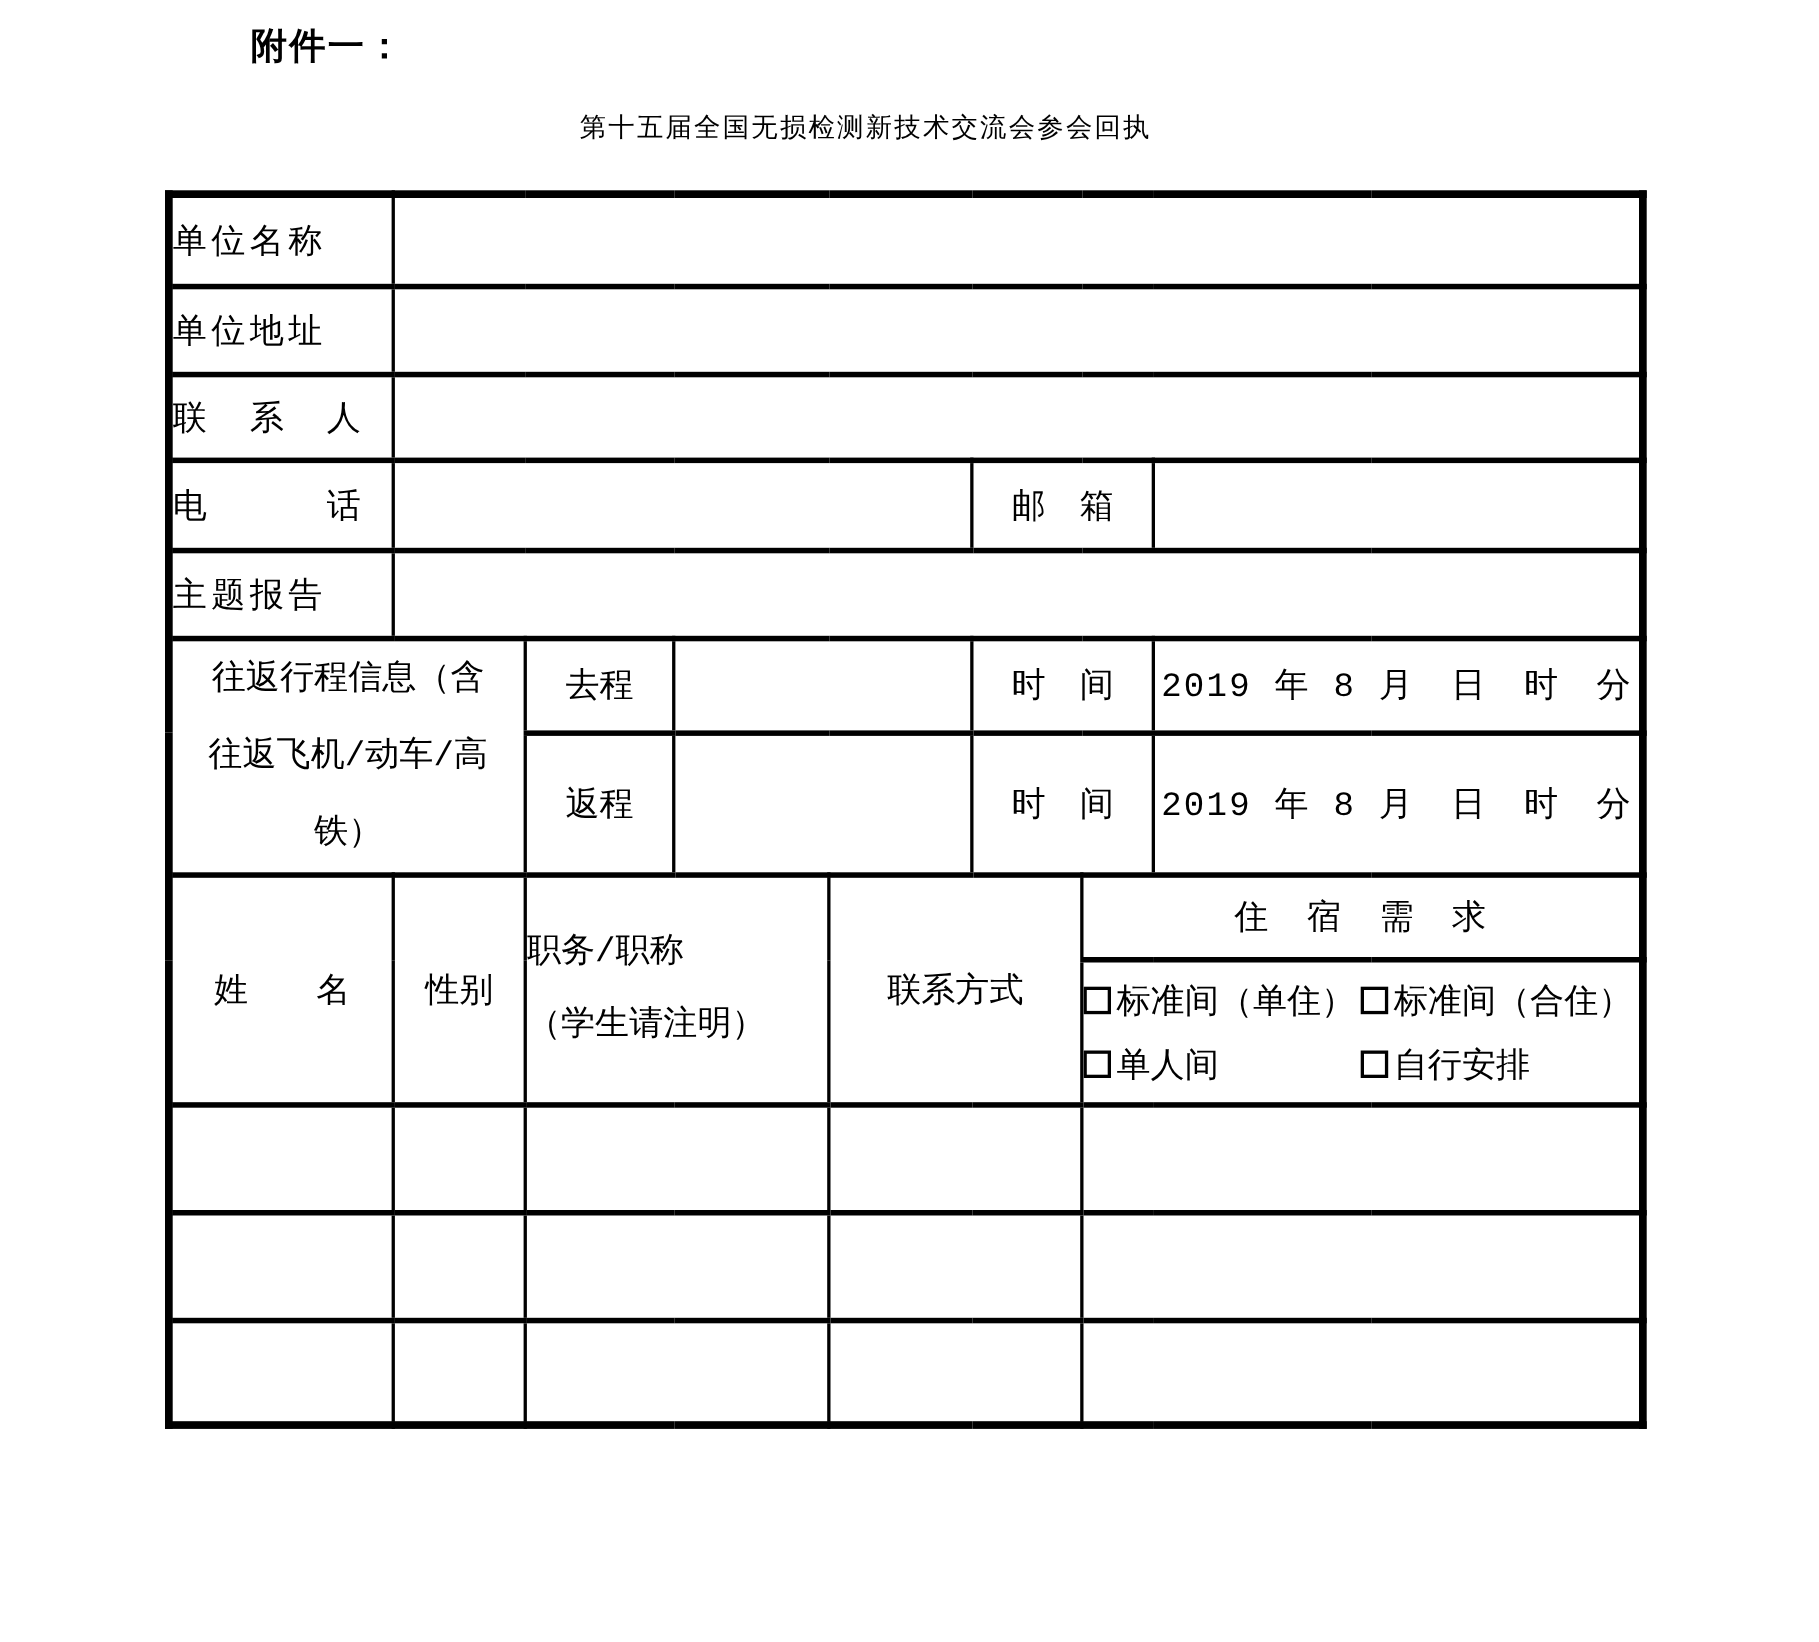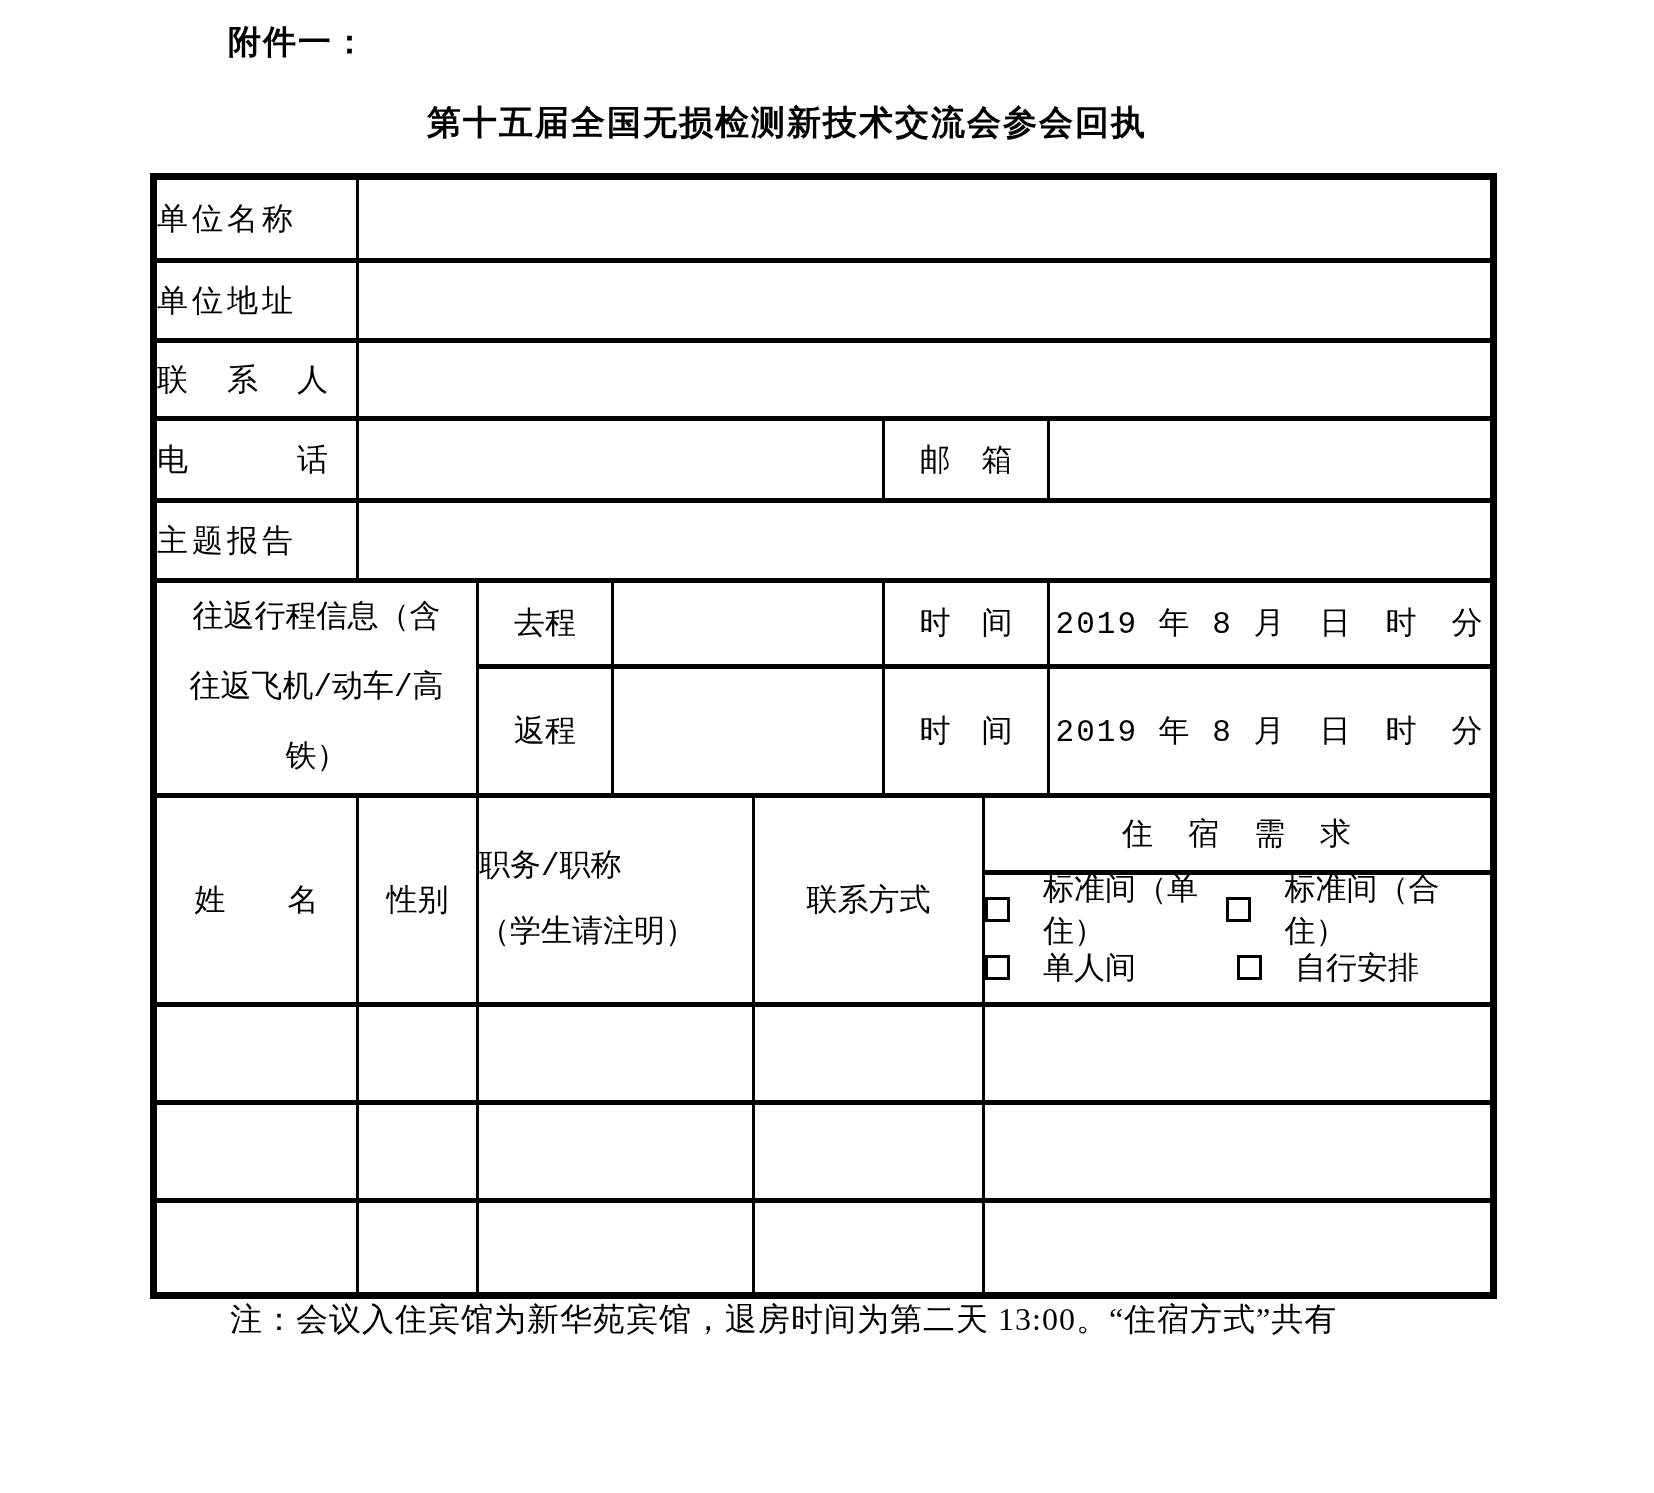--- a/index.html
+++ b/index.html
@@ -7,21 +7,21 @@
     width: 1654px; height: 1493px; position: relative;
     font-family: "Liberation Serif", "DejaVu Serif", serif;
     color: #000;
   }
   .attachment {
     position: absolute; left: 228px; top: 20px;
     font-size: 33px; font-weight: bold; letter-spacing: 2px;
   }
   .doc-title {
     position: absolute; left: 117px; top: 100px; width: 1340px;
-    text-align: center; font-size: 34px; font-weight: bold; letter-spacing: 2px;
+    text-align: center; font-size: 24px; font-weight: normal; letter-spacing: 2px;
   }
   table.form {
     position: absolute; left: 150px; top: 173px; width: 1340px;
     border-collapse: collapse; table-layout: fixed;
     border: 7px solid #000;
     font-family: Liberation Mono, monospace;
   }
   table.form td {
     border: 3px solid #000;
     border-top-width: 5px; border-bottom-width: 5px;
@@ -29,21 +29,21 @@
   }
   td.lbl { text-align: left; padding-left: 24px; letter-spacing: 4px; }
   td.c   { text-align: center; }
   td.dt  { text-align: center; letter-spacing: 2px; }
   .trip-cell { text-align: center; }
   .trip-cell div { line-height: 70px; }
   .pos-cell div { line-height: 66px; }
   .acc-cell { text-align: center; letter-spacing: 2px; }
   .cb-cell { padding: 8px 0 0 14px; vertical-align: top; }
   .cb-line { display: flex; align-items: center; height: 58px; }
-  .cb-item { display: flex; align-items: center; gap: 28px; }
+  .cb-item { display: flex; align-items: center; }
   .cb-first { width: 252px; }
   .cb-box {
     width: 19px; height: 19px; border: 3px solid #000;
     margin-right: 5px; flex: none; background: #fff;
   }
   .note {
     position: absolute; left: 230px; top: 1286px; width: 1200px;
     font-size: 32px; line-height: 67px; letter-spacing: 1px;
   }
 </style>
@@ -169,14 +169,13 @@
     <td></td>
     <td></td>
     <td colspan="2"></td>
     <td colspan="2"></td>
     <td colspan="3"></td>
   </tr>
 </tbody>
   </table>
 
 <div class="note">
-  <div>注：会议入住宾馆为新华苑宾馆，退房时间为第二天 13:00。“住宿方式”共有</div>
 </div>
 
 </body></html>

